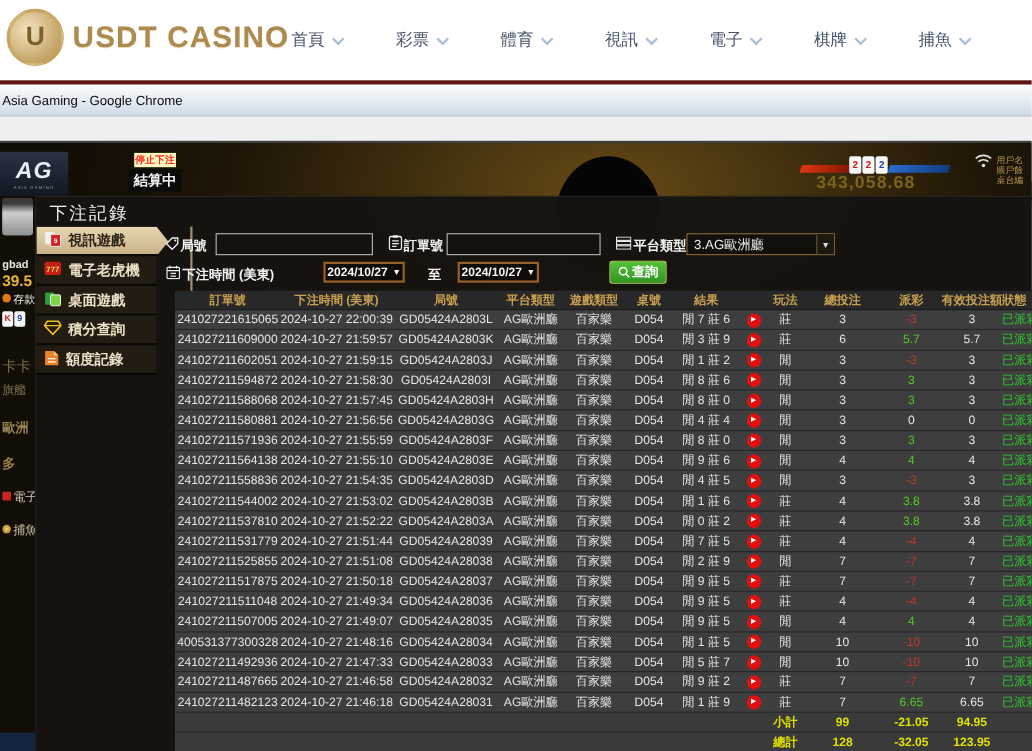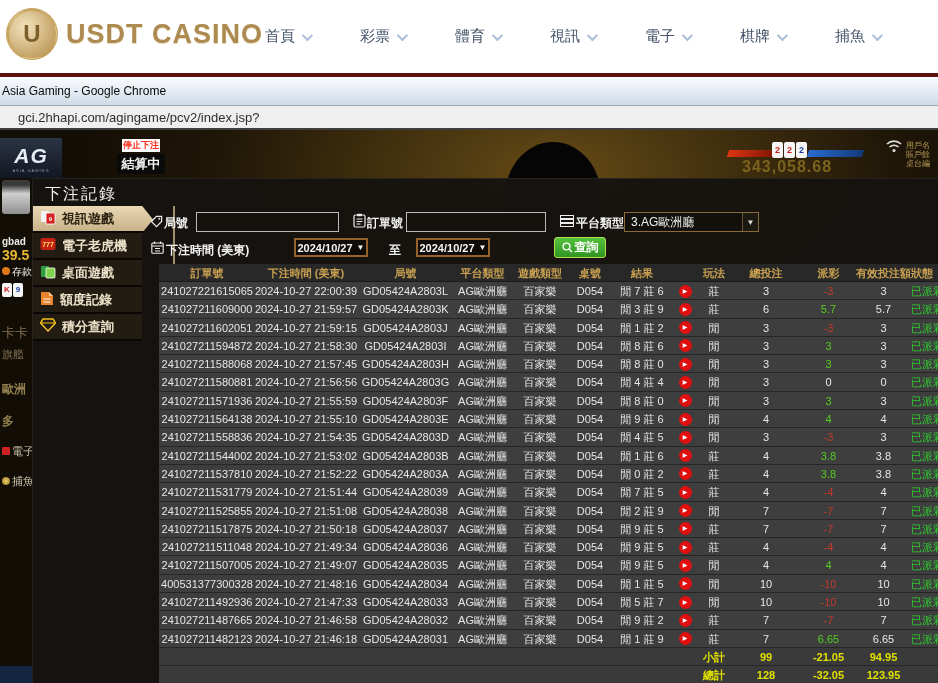--- a/index.html
+++ b/index.html
@@ -27,21 +27,21 @@
   #url-text { left:18px; top:110px; font-size:13px; color:#2e2e2e; }
 
   
   #game { left:0; top:130px; width:938px; height:553px; background:#120d05; overflow:hidden; }
   #gold-glow { left:0; top:0; width:938px; height:260px;
     background:radial-gradient(ellipse 620px 300px at 555px 40px, rgba(170,125,35,.55), rgba(70,50,14,.25) 55%, rgba(0,0,0,0) 80%); }
   #dealer-head { left:505px; top:12px; width:96px; height:110px; background:#050505; border-radius:50% 50% 40% 40%; }
   #ag-logo { left:0px; top:8px; width:62px; height:40px; background:linear-gradient(#2b3344,#121721); color:#e8eef6; display:flex; flex-direction:column; align-items:center; justify-content:center; }
   #ag-logo .ag { font-size:21px; font-weight:bold; font-style:italic; letter-spacing:1px; }
   #ag-logo .agsub { font-size:4px; color:#8c97a8; letter-spacing:1px; }
-  #stop-bet { left:122px; top:9px; width:38px; height:13px; background:#ffffff; color:#ff2b1a; font-size:9px; font-weight:bold; display:flex; align-items:center; justify-content:center; }
+  #stop-bet { left:122px; top:9px; width:38px; height:13px; background:#fef9c3; color:#ff2b1a; font-size:9px; font-weight:bold; display:flex; align-items:center; justify-content:center; }
   #settling { left:117px; top:24px; width:48px; height:20px; background:#0a0a0a; color:#f2f2f2; font-size:13px; font-weight:bold; display:flex; align-items:center; justify-content:center; }
   #bar-red { left:728px; top:20px; width:48px; height:7px; background:linear-gradient(90deg,#e03612,#7c1404); transform:skewX(-18deg); }
   #bar-blue { left:808px; top:20px; width:55px; height:7px; background:linear-gradient(90deg,#2a6cd0,#123a7a); transform:skewX(-18deg); }
   #cards-222 { left:772px; top:12px; display:flex; gap:1px; }
   .mini-card { width:11px; height:16px; background:#f6f6f6; border-radius:2px; font-size:9px; font-weight:bold; text-align:center; line-height:16px; }
   .mc-red { color:#d01818; } .mc-blue { color:#1a3fa8; }
   #balance-big { left:742px; top:28px; width:100px; font-size:16px; font-weight:bold; color:#7c631d; letter-spacing:1px; }
   #wifi { left:886px; top:10px; }
   #user-lines { left:906px; top:11px; width:32px; overflow:hidden; }
   #user-lines div { font-size:8px; color:#b89a55; line-height:9px; white-space:nowrap; }
@@ -148,21 +148,20 @@
         </div>
       </nav>
   </div>
   <div id="red-line" class="abs"></div>
 
   <div id="titlebar" class="abs">
     <div id="tab-shape" class="abs"></div>
   </div>
   <div id="window-title" class="abs">Asia Gaming - Google Chrome</div>
   <div id="urlbar" class="abs"></div>
-  <div id="url-text" class="abs">gci.2hhapi.com/agingame/pcv2/index.jsp?</div>
 
   <div id="game" class="abs">
     <div id="gold-glow" class="abs"></div>
     <div id="dealer-head" class="abs"></div>
 
     <div id="ag-logo" class="abs">
       <div class="ag">AG</div>
       <div class="agsub">ASIA GAMING</div>
     </div>
     <div id="stop-bet" class="abs">停止下注</div>
@@ -221,34 +220,34 @@
             <span>電子老虎機</span>
           </div>
           <div class="side-item">
             <span><svg width="16" height="15" viewBox="0 0 16 15">
                 <rect x="1" y="2" width="8" height="11" rx="1" fill="#2e9e3f"></rect>
                 <rect x="6" y="4" width="9" height="10" rx="1" fill="#7fd24a" stroke="#fff" stroke-width="0.8"></rect>
               </svg></span>
             <span>桌面遊戲</span>
           </div>
           <div class="side-item">
+            <span><svg width="16" height="14" viewBox="0 0 16 14">
+                <path d="M3 1 L13 1 L15.5 5 L8 13 L0.5 5 Z" fill="none" stroke="#f0c11e" stroke-width="1.5"></path>
+                <path d="M0.5 5 L15.5 5" stroke="#f0c11e"></path>
+              </svg></span>
+            <span>積分查詢</span>
+          </div>
+          <div class="side-item">
             <span><svg width="14" height="15" viewBox="0 0 14 15">
                 <path d="M1 1 h8 l4 4 v9 h-12 z" fill="#e8832a"></path>
                 <path d="M9 1 l4 4 h-4 z" fill="#ffc98e"></path>
                 <line x1="3.5" y1="8" x2="10.5" y2="8" stroke="#fff"></line>
                 <line x1="3.5" y1="11" x2="10.5" y2="11" stroke="#fff"></line>
               </svg></span>
             <span>額度記錄</span>
-          </div>
-          <div class="side-item">
-            <span><svg width="16" height="14" viewBox="0 0 16 14">
-                <path d="M3 1 L13 1 L15.5 5 L8 13 L0.5 5 Z" fill="none" stroke="#f0c11e" stroke-width="1.5"></path>
-                <path d="M0.5 5 L15.5 5" stroke="#f0c11e"></path>
-              </svg></span>
-            <span>積分查詢</span>
           </div>
         </div>
       <div id="side-divider" class="abs"></div>
 
       <svg class="ficon" style="left:117px;top:36px;" width="13" height="13" viewBox="0 0 14 14">
           <path d="M1.5 7 L7 1.5 L12.5 1.5 L12.5 7 L7 12.5 Z" stroke="#eee" stroke-width="1.3" fill="none"></path>
           <circle cx="10" cy="4" r="1" fill="#eee"></circle>
         </svg>
       <span id="round-label" class="abs flabel">局號</span>
       <input id="round-input" class="tinput" value="" style="">

